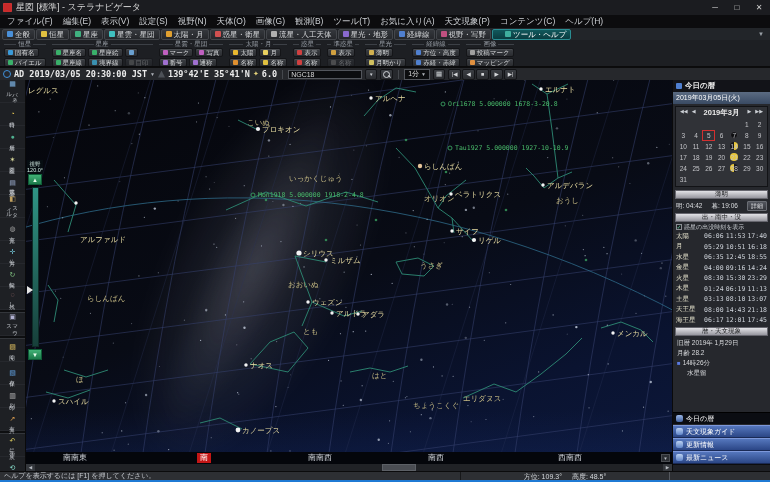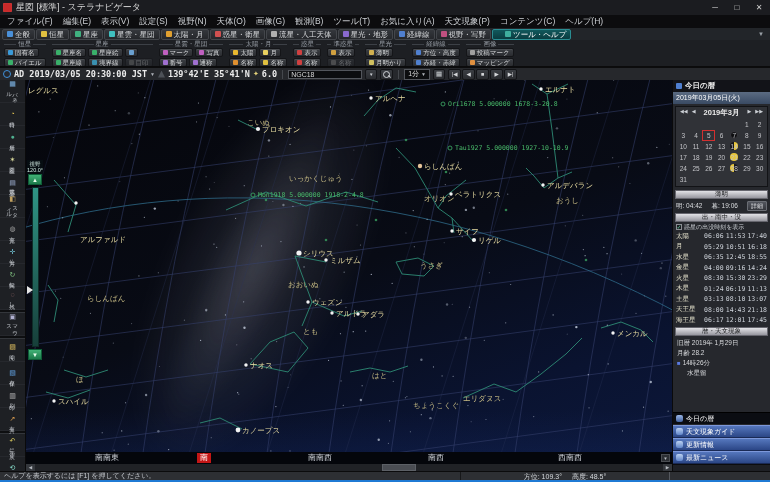--- a/index.html
+++ b/index.html
@@ -882,21 +882,21 @@
     </div>
     <button class="z-btn">▲</button>
     <div class="z-track">
       <span class="z-thumb"></span>
     </div>
     <button class="z-btn">▼</button>
   </div>
 
   <div id="dirstrip">
     <span class="dir-scroll">▼</span>
-  <span class="dir" style="left: 37px; margin-left: 32px;">南南東</span>
+  <span class="dir" style="left: 37px;">南南東</span>
       <span class="dir hl" style="left: 171px;">南</span>
       <span class="dir" style="left: 282px;">南南西</span>
       <span class="dir" style="left: 402px;">南西</span>
       <span class="dir" style="left: 532px;">西南西</span>
     </div>
 
   <div id="hscroll">
     <span class="hs-btn" id="hsL">◀</span>
     <span id="hsThumb"></span>
     <span class="hs-btn" id="hsR">▶</span>

